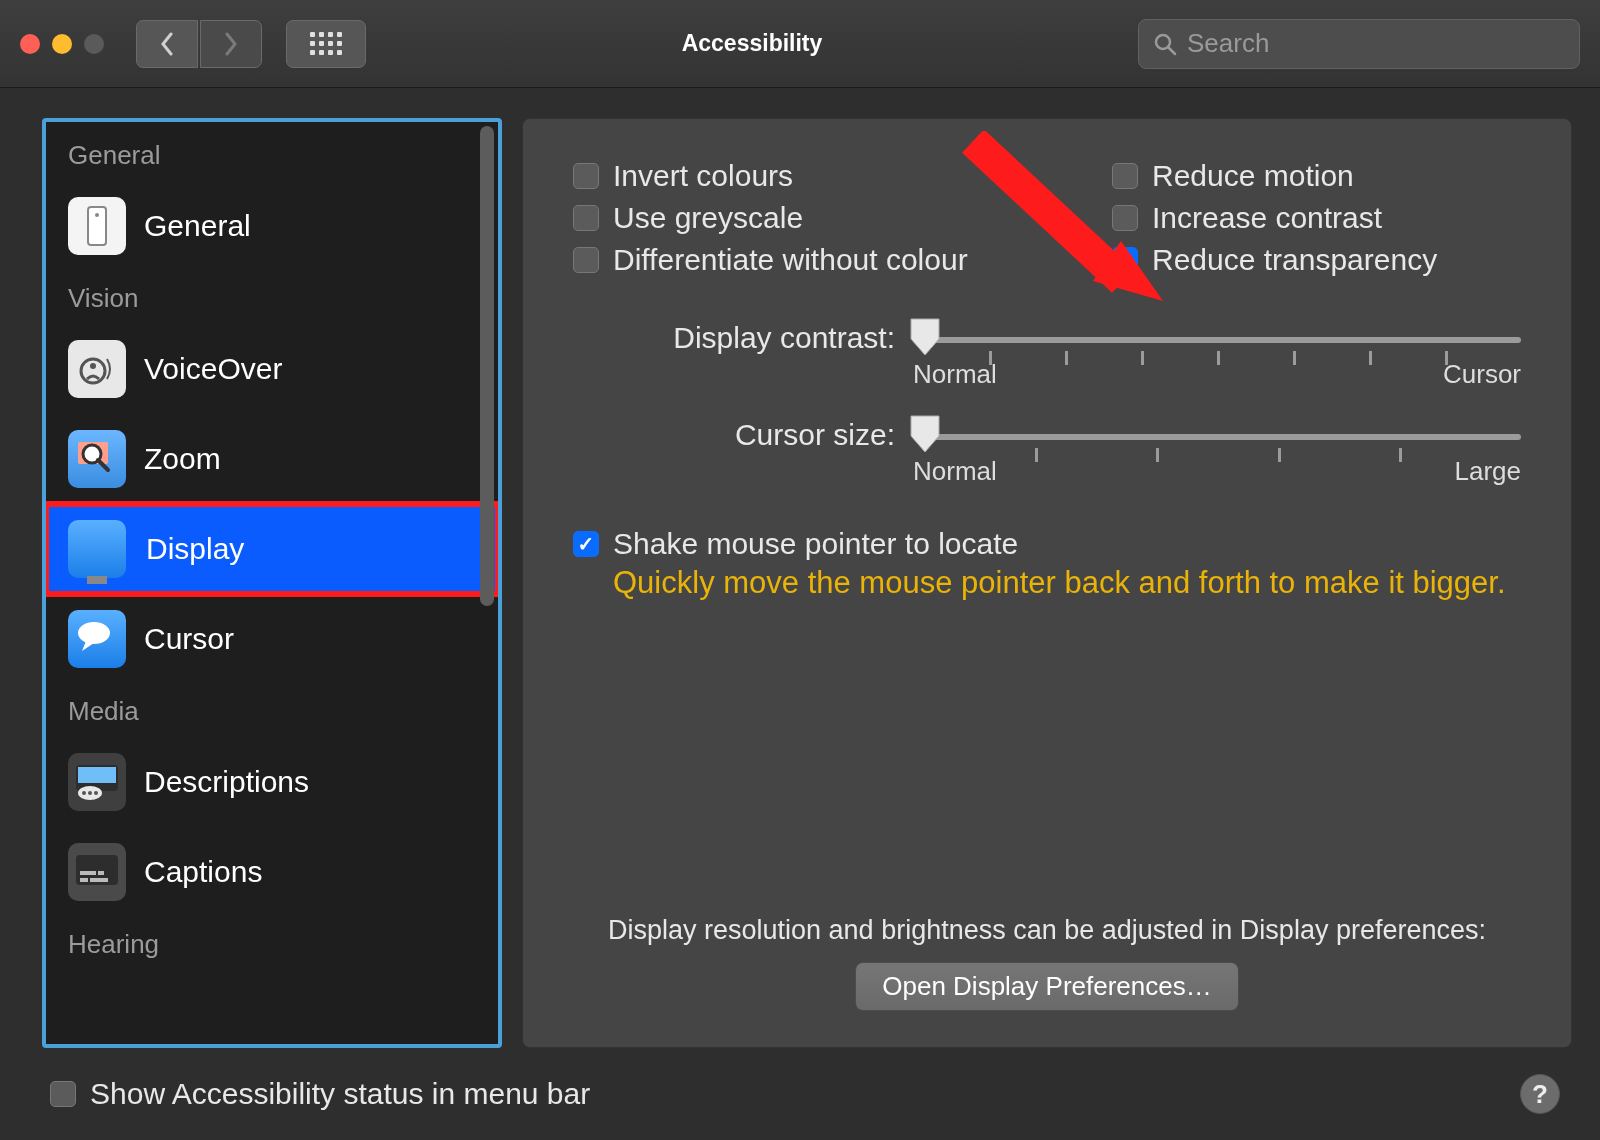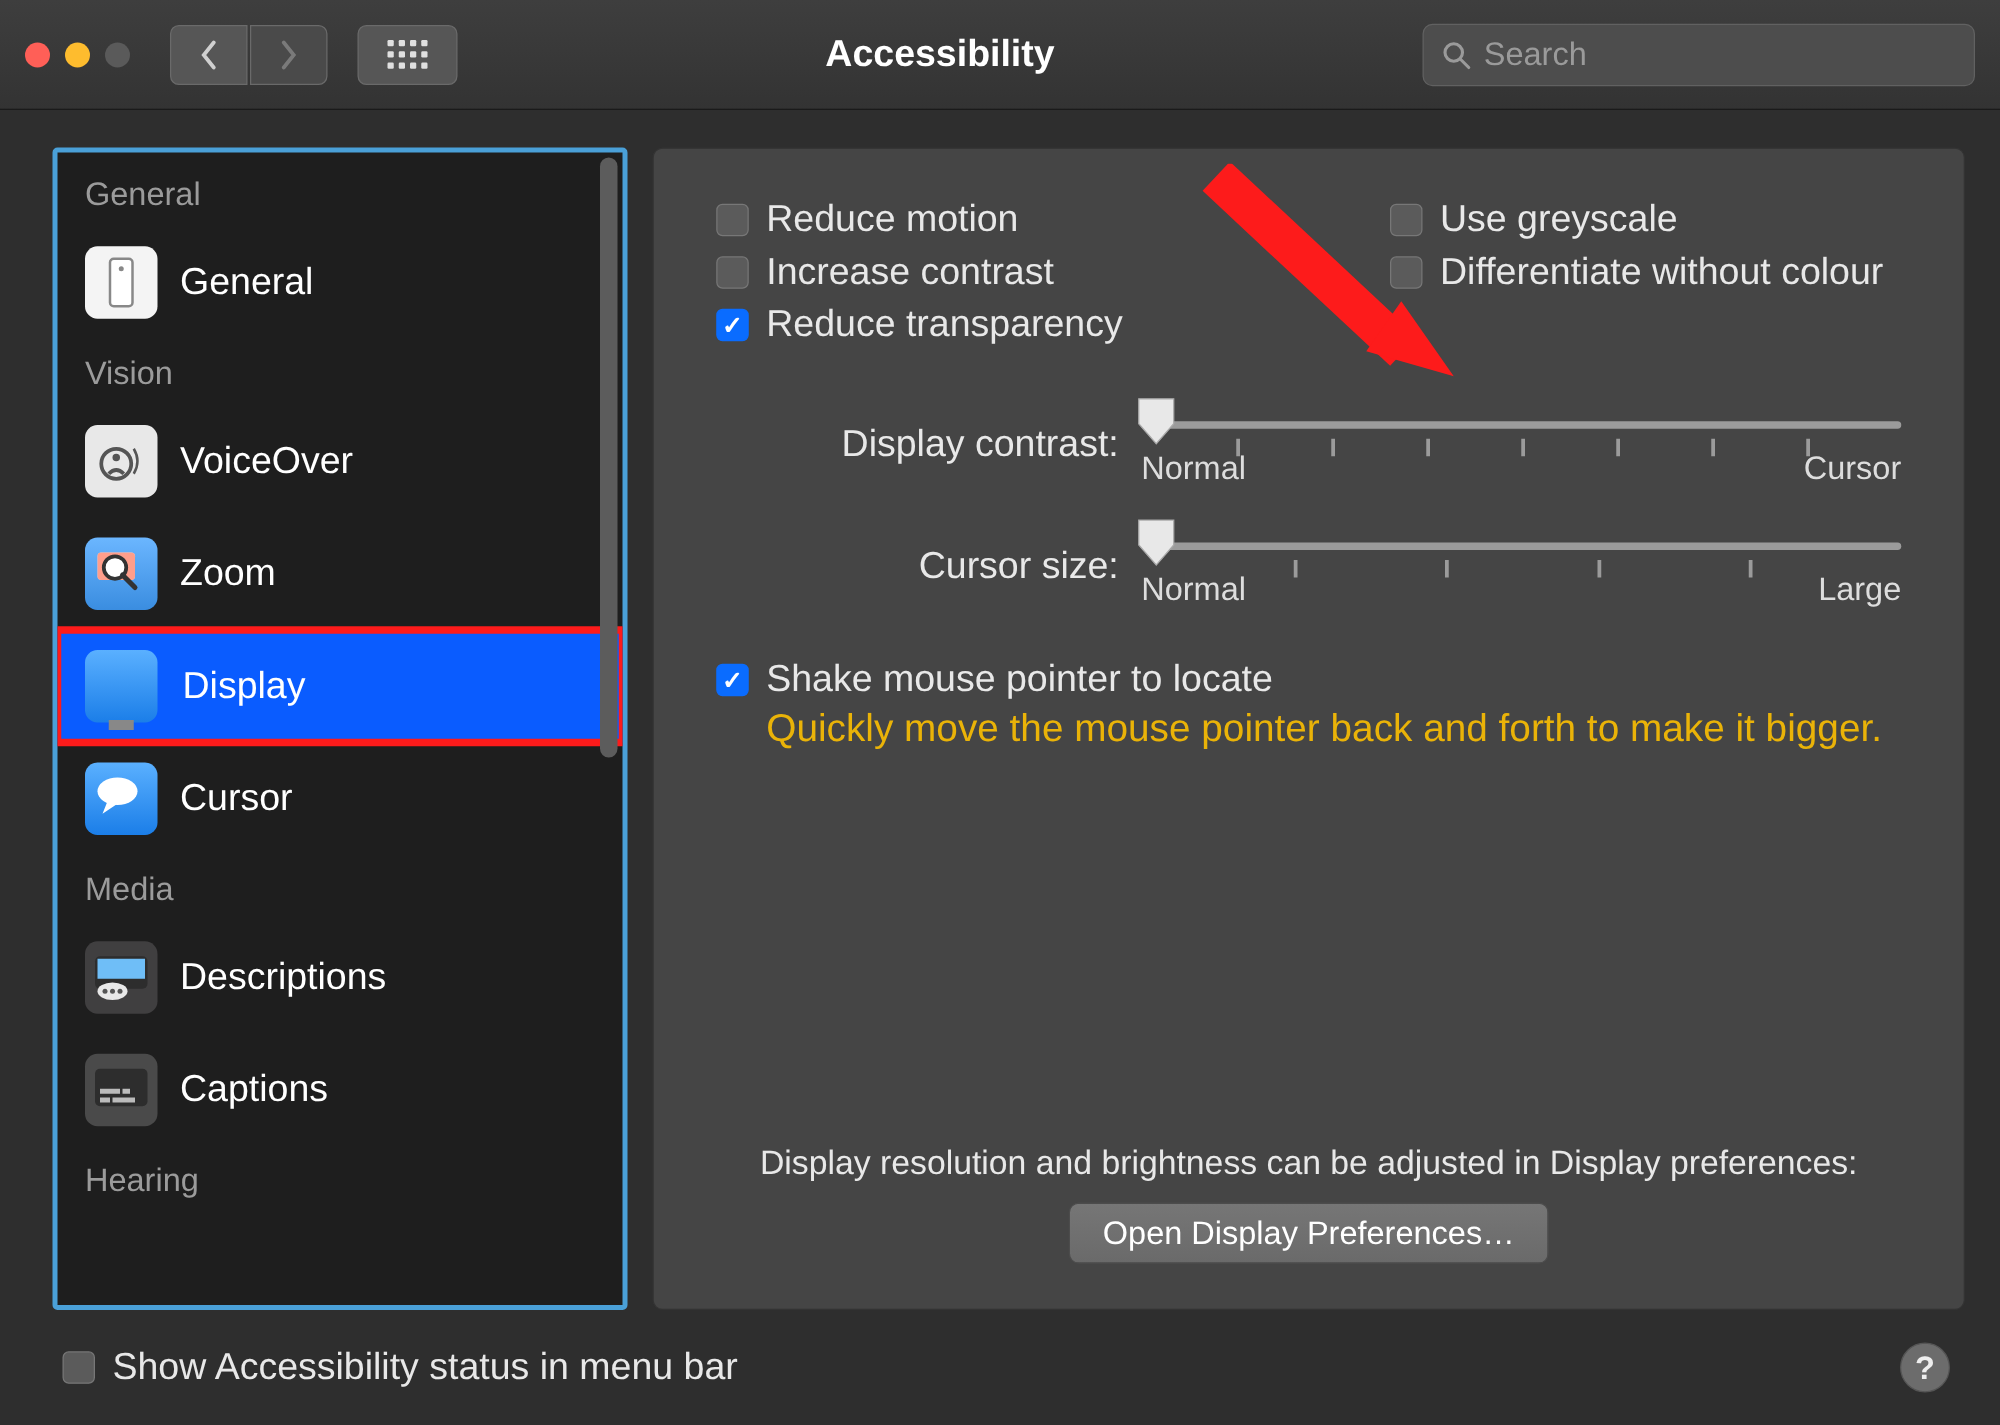--- a/index.html
+++ b/index.html
@@ -43,21 +43,21 @@
 .tb-btn.nav-left { border-top-right-radius:0; border-bottom-right-radius:0; }
 .tb-btn.nav-right{ border-top-left-radius:0; border-bottom-left-radius:0; background:#4a4a4a; color:#777;}
 .tb-btn.grid { width: 80px; margin-left: 14px; }
 .grid-dots {
   display: grid; grid-template-columns: repeat(4, 5px); grid-template-rows: repeat(3,5px); gap:4px;
 }
 .grid-dots span { background:#e0e0e0; border-radius:1px;}
 .title-text {
   flex: 1;
   text-align: center;
-  font-size: 30px;
+  font-size: 23px;
   font-weight: 600;
   color: #fff;
 }
 .searchbox {
   width: 442px; height: 50px;
   background: #4d4d4d;
   border: 1px solid #616161;
   border-radius: 8px;
   display:flex; align-items:center; padding:0 14px;
   color:#9a9a9a; font-size:26px;
@@ -143,21 +143,21 @@
 .chkbox.checked { background:#0a6cff; border-color:#0a6cff; color:#fff; font-size:20px; font-weight:700;}
 
 .arrow {
   position:absolute;
   left: 430px; top: 12px;
   width: 230px; height: 200px;
   pointer-events:none;
 }
 
 .slider-row {
-  display:flex; align-items:center;
+  display:flex; 
   margin-top: 44px;
 }
 .slider-row .label {
   width: 340px;
   text-align:right;
   font-size:30px;
   padding-right: 18px;
 }
 .slider {
   flex:1;
@@ -335,20 +335,24 @@
   </div>
 
   <div class="main">
 
     <svg class="arrow" viewBox="0 0 230 200">
       <path d="M20 10 L170 150" stroke="#fd1b1b" stroke-width="32" stroke-linecap="butt"></path>
       <polygon points="140,150 210,170 168,110" fill="#fd1b1b"></polygon>
     </svg>
 
     <div class="check-cols">
+      <label class="chk">
+        <span class="chkbox"></span>
+        <span>Invert colours</span>
+      </label>
       <label class="chk">
         <span class="chkbox"></span>
         <span>Reduce motion</span>
       </label>
       <label class="chk">
         <span class="chkbox"></span>
         <span>Use greyscale</span>
       </label>
       <label class="chk">
         <span class="chkbox"></span>

